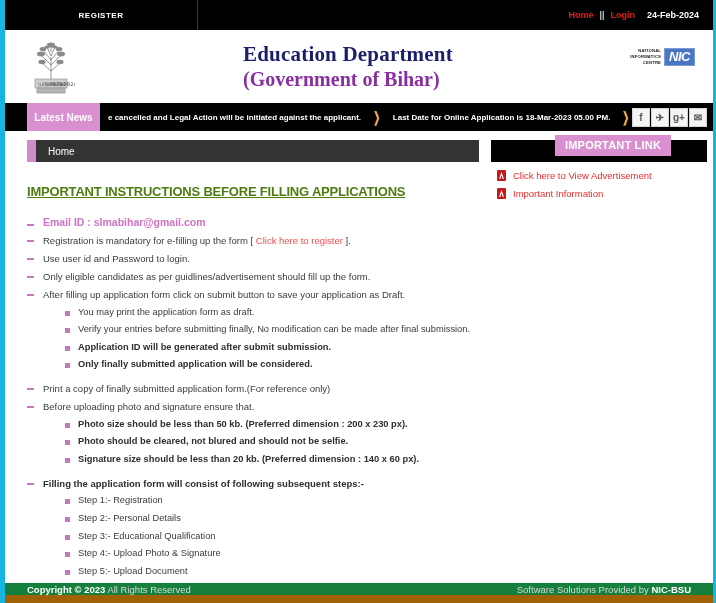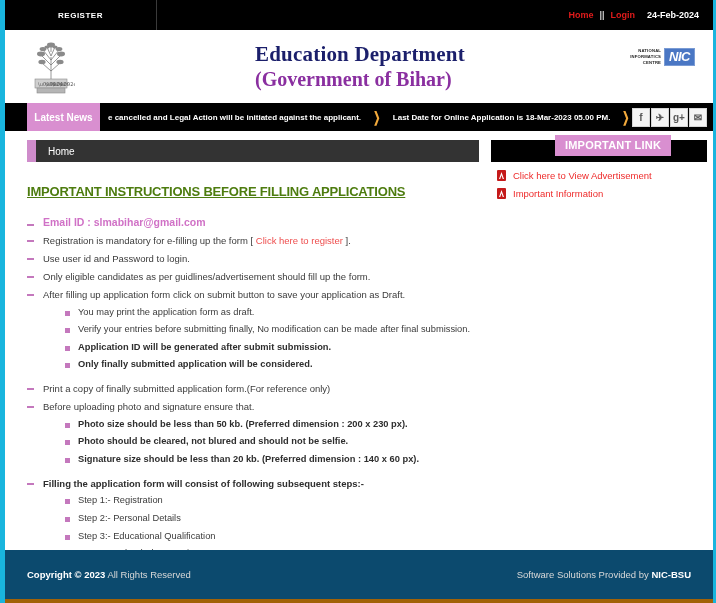--- a/index.html
+++ b/index.html
@@ -20,21 +20,21 @@
 
   
   .topbar {
     height: 30px;
     background: #000000;
     display: flex;
     align-items: center;
     position: relative;
   }
   .register-cell {
-    width: 152px;
+    width: 193px;
     height: 30px;
     display: flex;
     align-items: center;
     justify-content: center;
     border-right: 1px solid #3a3a3a;
   }
   .register-link {
     color: #ffffff;
     font-size: 8px;
     font-weight: bold;
@@ -63,21 +63,21 @@
     position: relative;
   }
   .emblem {
     width: 48px; height: 56px;
     margin-left: 22px;
     position: relative;
   }
   .emblem svg { display: block; }
   .title-block {
     position: absolute;
-    left: 250px;
+    left: 238px;
     top: 12px;
   }
   .title-main {
     font-family: "Liberation Serif", serif;
     font-size: 21px;
     font-weight: bold;
     color: #1b1f6b;
     letter-spacing: 0.2px;
   }
   .title-sub {
@@ -308,23 +308,23 @@
     flex: 0 0 auto;
   }
   .bold { font-weight: bold; color: #2e2e2e; }
   .reg-link { color: #ee4d4d; text-decoration: none; }
   li > span.txt { display: block; }
 
   
   .footer {
     position: absolute;
     left: 0; right: 0; bottom: 0;
-    height: 53px;
-    background: #0c4a6e;
-    border-bottom: 4px solid #a16207;
+    height: 20px;
+    background: #15803d;
+    border-bottom: 8px solid #a16207;
     display: flex;
     align-items: center;
     padding: 0 22px;
     color: #d8d8d8;
     font-size: 9.5px;
   }
   .footer-right { margin-left: auto; }
   .footer strong { color: #ffffff; font-weight: bold; }
 </style>
 </head>

